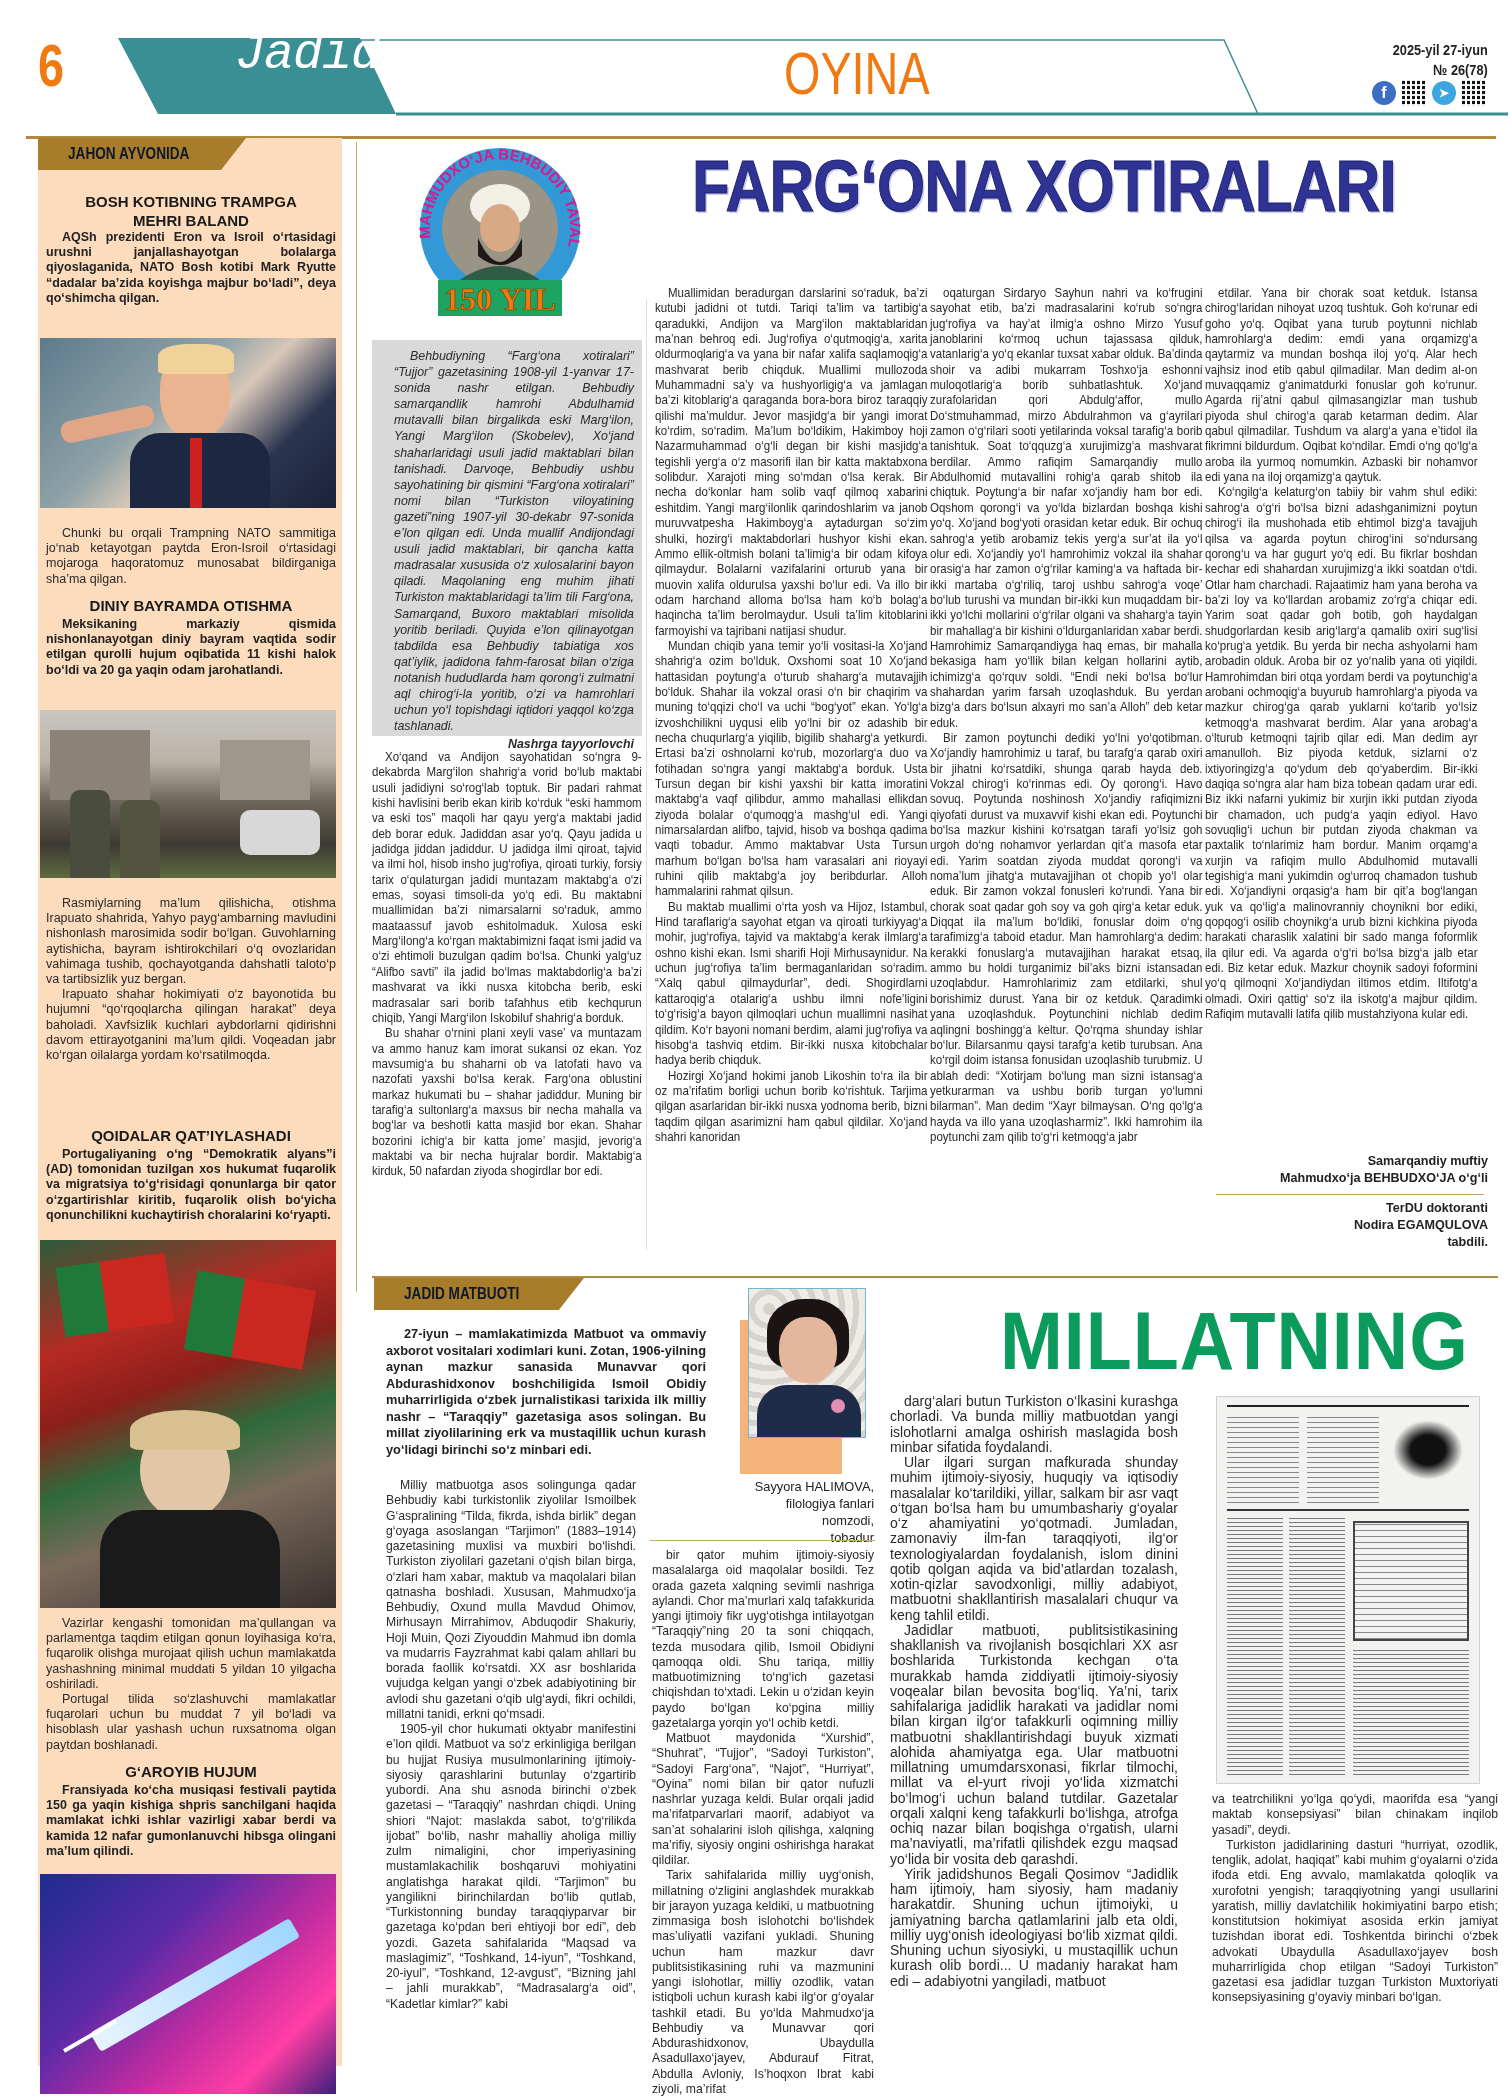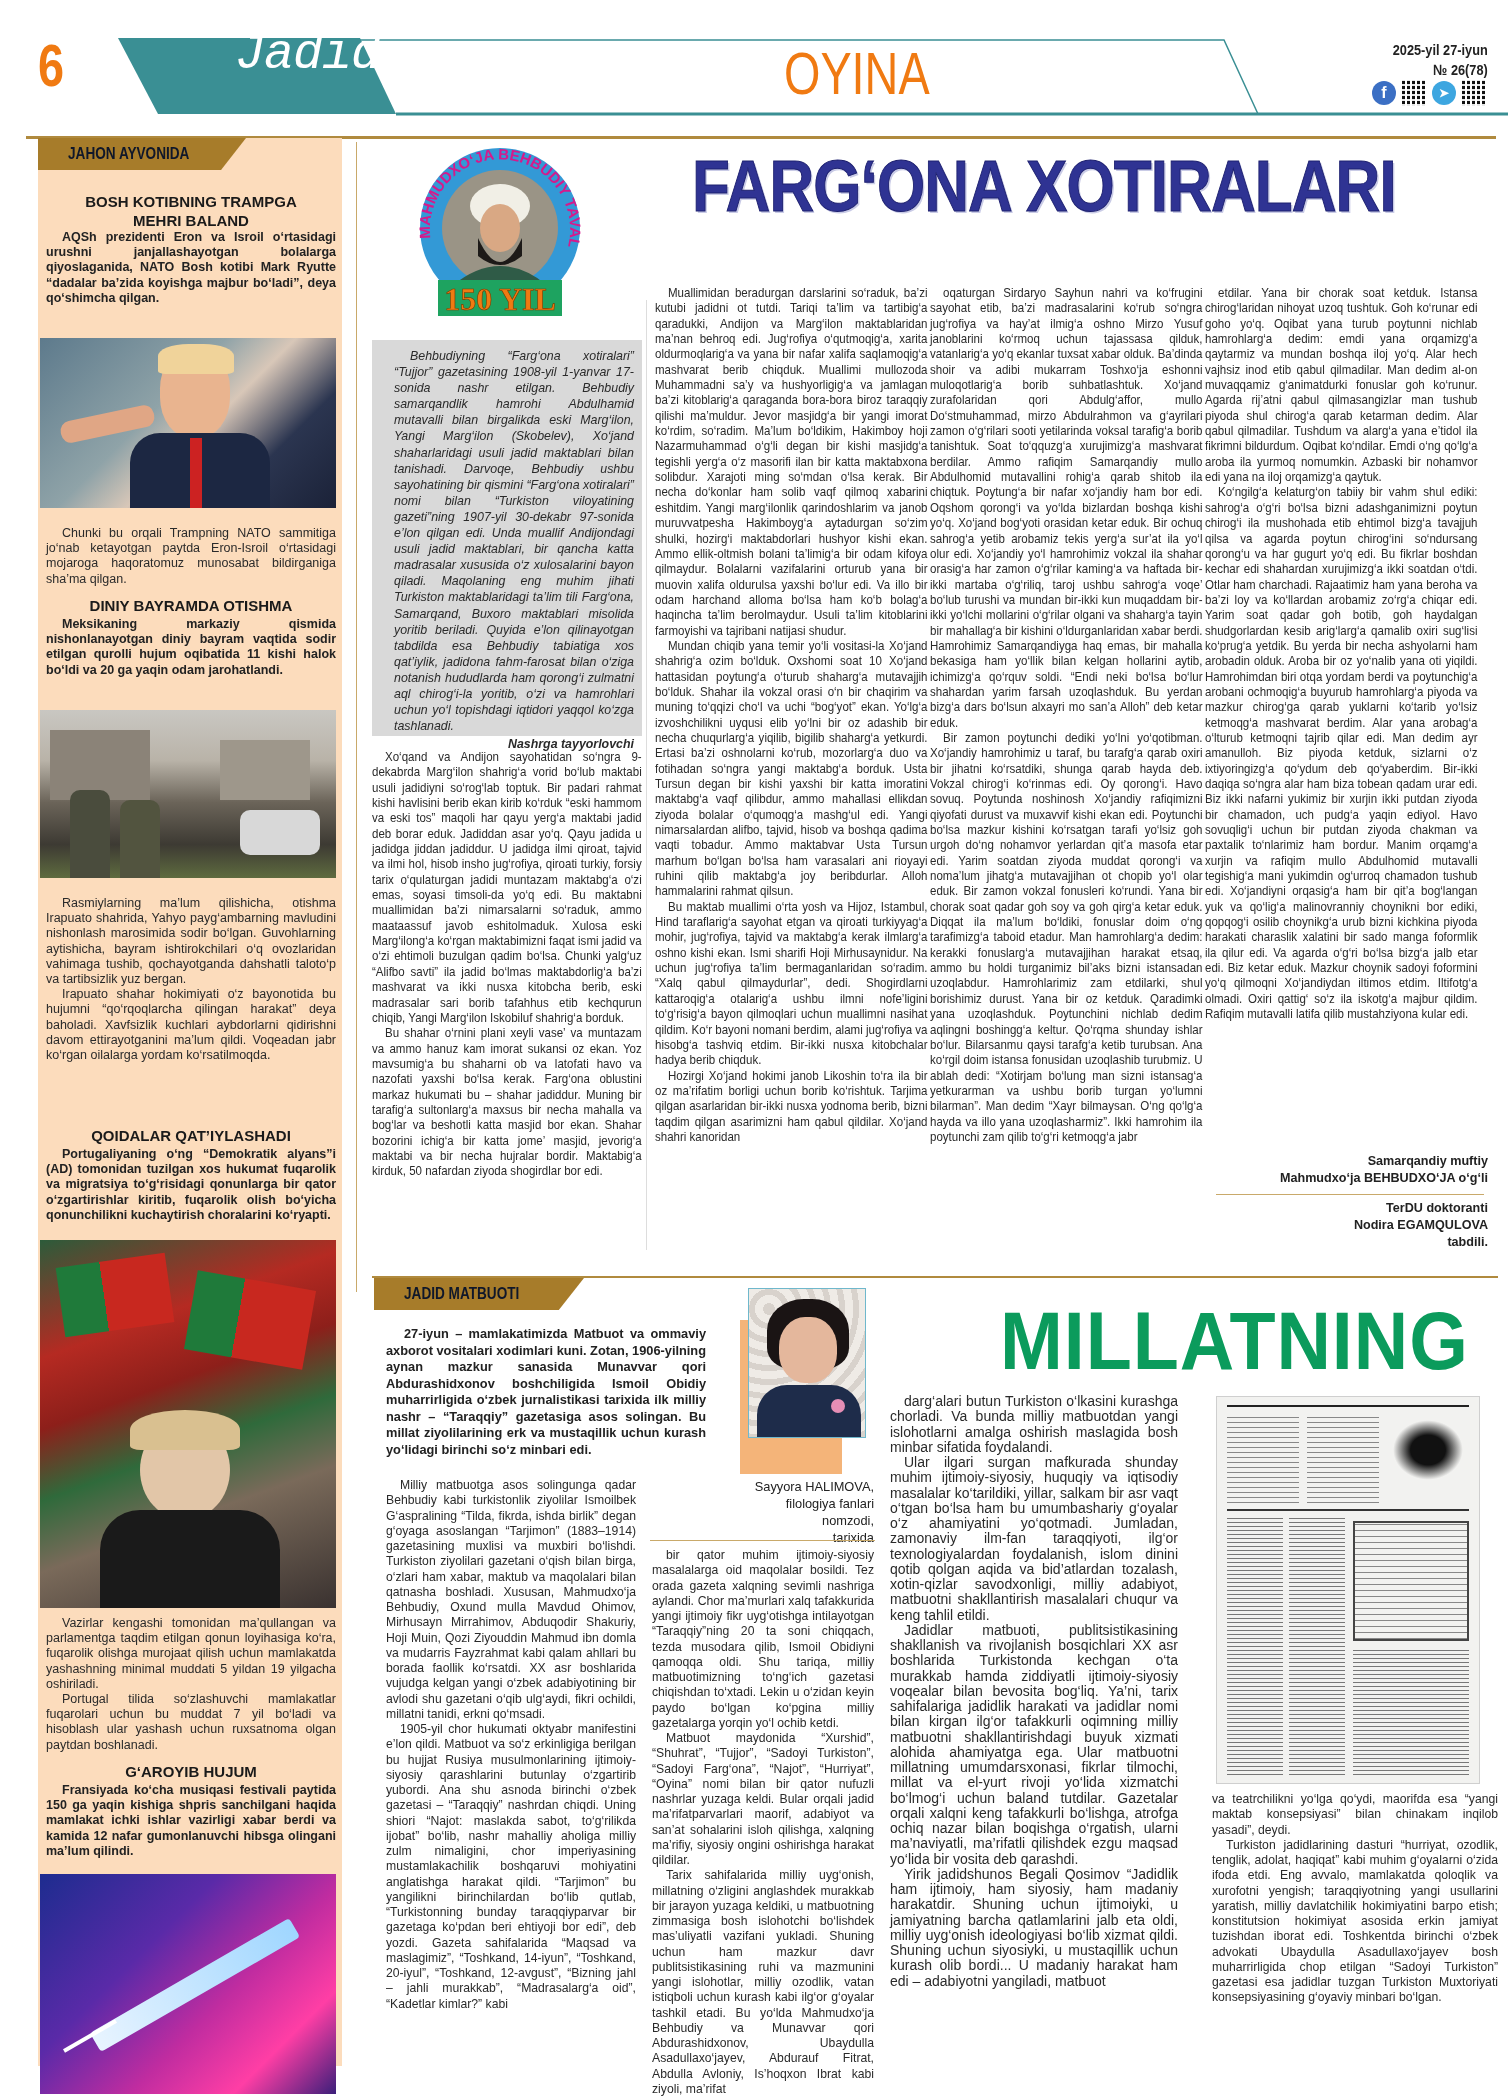--- a/index.html
+++ b/index.html
@@ -105,21 +105,21 @@
     <p class="lc-p bold" style="margin-top:2px">Portugaliyaning o‘ng “Demokratik alyans”i (AD) tomonidan tuzilgan xos hukumat fuqarolik va migratsiya to‘g‘risidagi qonunlarga bir qator o‘zgartirishlar kiritib, fuqarolik olish bo‘yicha qonunchilikni kuchaytirish choralarini ko‘ryapti.</p>
   </div>
   <div class="photo" style="left:2px;top:1102px;width:296px;height:368px;background:linear-gradient(160deg,#2c5b3a 0%,#b52a22 25%,#8d1f1a 40%,#2f6a3b 55%,#7a6a5a 70%,#3a3230 100%)">
     <div style="position:absolute;left:20px;top:20px;width:110px;height:70px;background:linear-gradient(90deg,#1f7a3a 40%,#c8281f 40%);transform:rotate(-8deg)"></div>
     <div style="position:absolute;left:150px;top:40px;width:120px;height:80px;background:linear-gradient(90deg,#1f7a3a 40%,#c8281f 40%);transform:rotate(10deg)"></div>
     <div style="position:absolute;left:100px;top:180px;width:90px;height:100px;border-radius:50%;background:#e2c6a8"></div>
     <div style="position:absolute;left:90px;top:170px;width:110px;height:40px;border-radius:50% 50% 10% 10%;background:#d9c090"></div>
     <div style="position:absolute;left:60px;top:270px;width:180px;height:98px;background:#1a1a1a;border-radius:40px 40px 0 0"></div>
   </div>
   <div class="abs" style="left:8px;top:1478px;width:290px">
-    <p class="lc-p">Vazirlar kengashi tomonidan ma’qullangan va parlamentga taqdim etilgan qonun loyihasiga ko‘ra, fuqarolik olishga murojaat qilish uchun mamlakatda yashashning minimal muddati 5 yildan 19 yilgacha oshiriladi.</p>
+    <p class="lc-p">Vazirlar kengashi tomonidan ma’qullangan va parlamentga taqdim etilgan qonun loyihasiga ko‘ra, fuqarolik olishga murojaat qilish uchun mamlakatda yashashning minimal muddati 5 yildan 10 yilgacha oshiriladi.</p>
     <p class="lc-p">Portugal tilida so‘zlashuvchi mamlakatlar fuqarolari uchun bu muddat 7 yil bo‘ladi va hisoblash ular yashash uchun ruxsatnoma olgan paytdan boshlanadi.</p>
   </div>
 
   <div class="abs" style="left:8px;top:1624px;width:290px">
     <div class="lc-head">G‘AROYIB HUJUM</div>
     <p class="lc-p bold" style="margin-top:2px">Fransiyada ko‘cha musiqasi festivali paytida 150 ga yaqin kishiga shpris sanchilgani haqida mamlakat ichki ishlar vazirligi xabar berdi va kamida 12 nafar gumonlanuvchi hibsga olingani ma’lum qilindi.</p>
   </div>
   <div class="photo" style="left:2px;top:1736px;width:296px;height:220px;background:linear-gradient(135deg,#1d2c8f 0%,#5a2aa8 35%,#c02ca0 60%,#ff3ea5 80%,#3b1f7a 100%)">
     <div style="position:absolute;left:40px;top:100px;width:230px;height:22px;background:linear-gradient(90deg,#e8f4ff,#9fd6ff);border-radius:4px;transform:rotate(-30deg)"></div>
     <div style="position:absolute;left:20px;top:160px;width:60px;height:4px;background:#fff;transform:rotate(-30deg)"></div>
@@ -195,21 +195,21 @@
 <div class="abs" style="left:740px;top:1320px;width:102px;height:154px;background:#f4b479"></div>
 <div class="photo" style="left:748px;top:1288px;width:118px;height:150px;border:1px solid #6fb8cc;background:repeating-radial-gradient(circle at 20px 20px,#d8d2cc 0 6px,#efebe6 6px 14px)">
   <div style="position:absolute;left:18px;top:10px;width:82px;height:70px;border-radius:45% 45% 30% 30%;background:#1a1414"></div>
   <div style="position:absolute;left:30px;top:28px;width:58px;height:66px;border-radius:45%;background:#e4b79c"></div>
   <div style="position:absolute;left:8px;top:96px;width:104px;height:54px;border-radius:30px 30px 0 0;background:#1e2c4a"></div>
   <div style="position:absolute;left:82px;top:110px;width:14px;height:14px;border-radius:50%;background:#e58eb5"></div>
 </div>
 <div class="abs" id="author">
   <div>Sayyora HALIMOVA,</div>
   <div>filologiya fanlari nomzodi,</div>
-  <div>tarixida</div>
+  <div>tobadur</div>
 </div>
 <div class="hrule" style="left:650px;top:1540px;width:225px"></div>
 
 <div class="abs" id="title2">MILLATNING</div>
 
 <div class="col" style="left:386px;top:1478px;width:250px;font-size:12.2px;line-height:15.25px">
   <p>Milliy matbuotga asos solingunga qadar Behbudiy kabi turkistonlik ziyolilar Ismoilbek G‘aspralining “Tilda, fikrda, ishda birlik” degan g‘oyaga asoslangan “Tarjimon” (1883–1914) gazetasining muxlisi va muxbiri bo‘lishdi. Turkiston ziyolilari gazetani o‘qish bilan birga, o‘zlari ham xabar, maktub va maqolalari bilan qatnasha boshladi. Xususan, Mahmudxo‘ja Behbudiy, Oxund mulla Mavdud Ohimov, Mirhusayn Mirrahimov, Abduqodir Shakuriy, Hoji Muin, Qozi Ziyouddin Mahmud ibn domla va mudarris Fayzrahmat kabi qalam ahllari bu borada faollik ko‘rsatdi. XX asr boshlarida vujudga kelgan yangi o‘zbek adabiyotining bir avlodi shu gazetani o‘qib ulg‘aydi, fikri ochildi, millatni tanidi, erkni qo‘msadi.</p>
   <p>1905-yil chor hukumati oktyabr manifestini e’lon qildi. Matbuot va so‘z erkinligiga berilgan bu hujjat Rusiya musulmonlarining ijtimoiy-siyosiy qarashlarini butunlay o‘zgartirib yubordi. Ana shu asnoda birinchi o‘zbek gazetasi – “Taraqqiy” nashrdan chiqdi. Uning shiori “Najot: maslakda sabot, to‘g‘rilikda ijobat” bo‘lib, nashr mahalliy aholiga milliy zulm nimaligini, chor imperiyasining mustamlakachilik boshqaruvi mohiyatini anglatishga harakat qildi. “Tarjimon” bu yangilikni birinchilardan bo‘lib qutlab, “Turkistonning bunday taraqqiyparvar bir gazetaga ko‘pdan beri ehtiyoji bor edi”, deb yozdi. Gazeta sahifalarida “Maqsad va maslagimiz”, “Toshkand, 14-iyun”, “Toshkand, 20-iyul”, “Toshkand, 12-avgust”, “Bizning jahl – jahli murakkab”, “Madrasalarg‘a oid”, “Kadetlar kimlar?” kabi</p>
 </div>
 <div class="col" style="left:652px;top:1548px;width:222px;font-size:12.2px;line-height:15.25px">

